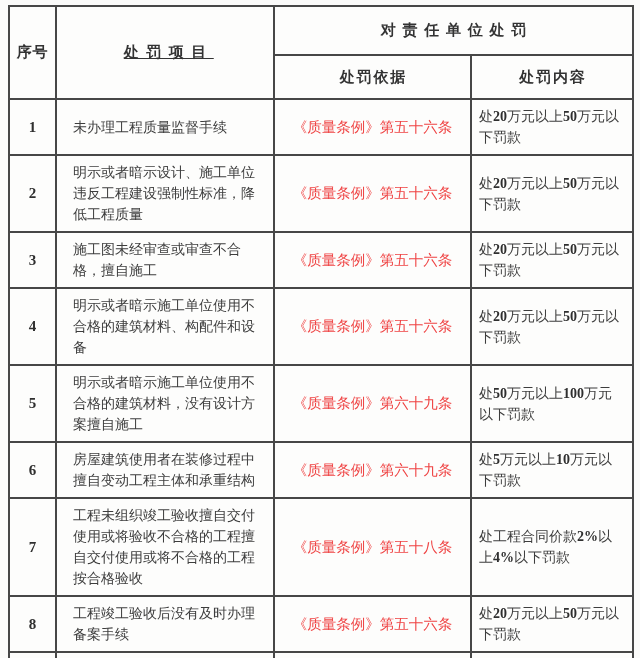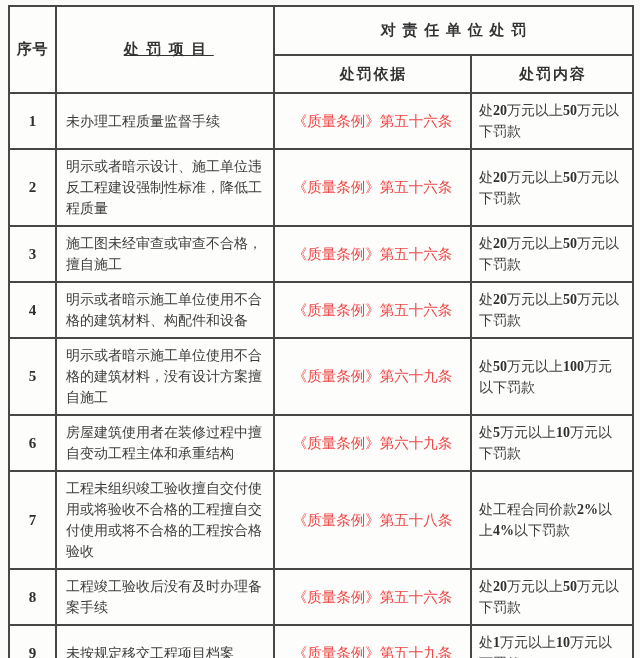--- a/index.html
+++ b/index.html
@@ -36,36 +36,36 @@
 
   thead th {
     font-size: 15px;
     font-weight: bold;
     color: #333333;
     text-align: center;
     padding: 4px 2px;
     border-radius: 13px;
   }
   th.h-group   { height: 49px; letter-spacing: 0.45em; text-indent: 0.45em; }
-  th.h-sub     { height: 38px; letter-spacing: 0.12em; text-indent: 0.12em; }
+  th.h-sub     { height: 44px; letter-spacing: 0.12em; text-indent: 0.12em; }
   th.h-no      { letter-spacing: 0.05em; text-align: center; }
   th.h-item    { letter-spacing: 0.5em; text-indent: 0.5em; text-decoration: underline; }
 
   tbody td { height: 50px; }
   td.cell-no {
     text-align: center;
     font-family: "Liberation Serif", "DejaVu Serif", serif;
     font-weight: bold;
     font-size: 15px;
     color: #2f2f2f;
   }
   td.cell-item {
     font-size: 14px;
     line-height: 21px;
-    padding: 6px 9px;
+    padding: 6px 16px;
     text-align: left;
     color: #3d3d3d;
   }
   td.cell-basis {
     font-size: 14.5px;
     text-align: center;
     padding: 6px 4px;
     color: #ef4444;
   }
   td.cell-content {

